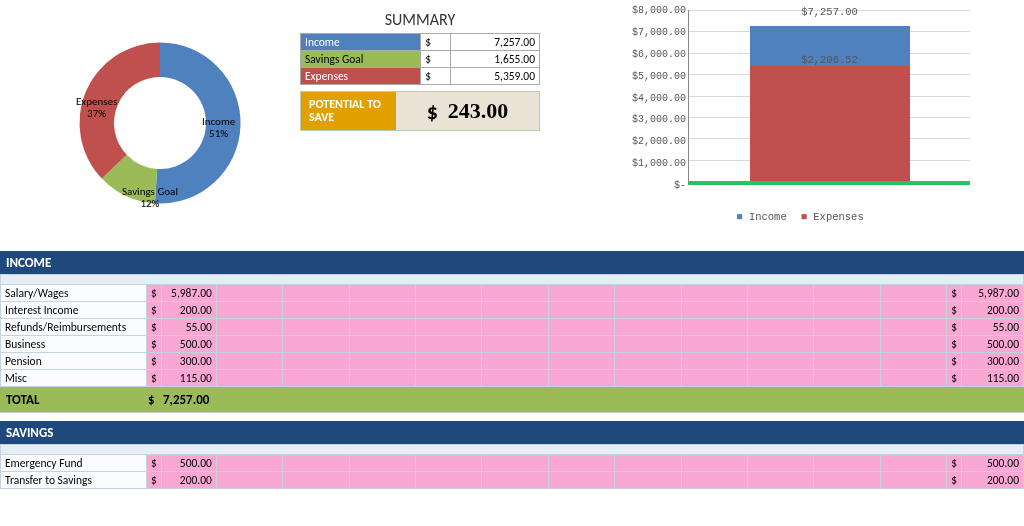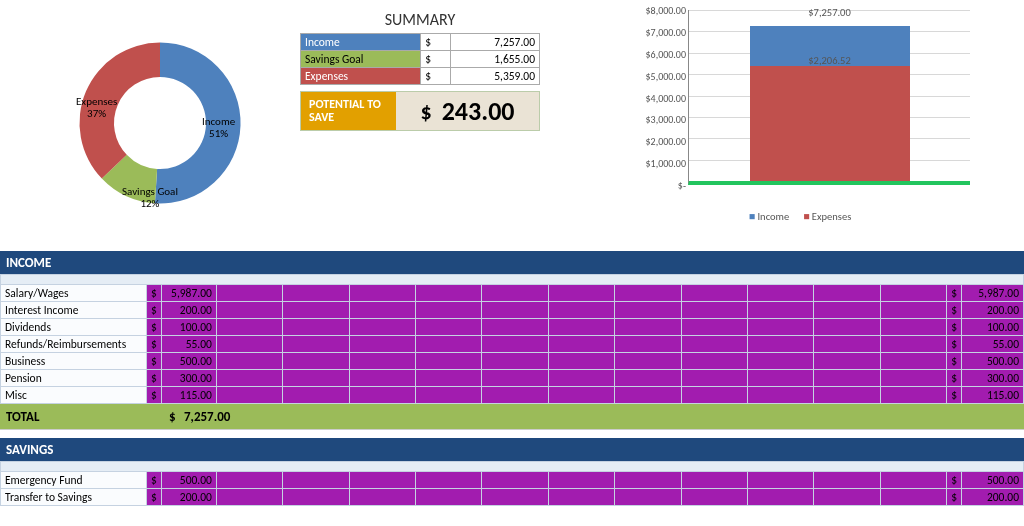--- a/index.html
+++ b/index.html
@@ -18,55 +18,55 @@
   .sum-inc { background: #4e81bd; color: #fff; }
   .sum-sav { background: #9bbb59; color: #000; }
   .sum-exp { background: #c0504d; color: #fff; }
   .sum-cur { text-align: left; width: 30px; }
   .sum-val { text-align: right; }
   
   .potential-row { display: flex; margin-top: 6px; border: 1px solid #bca; }
   .potential-label { background: #e2a000; color: #fff; font-weight: bold; font-size: 12px; padding: 6px 8px; width: 95px; line-height: 1.1; }
   .potential-val { flex: 1; background: #eae3d5; display: flex; align-items: center; justify-content: center; gap: 10px; }
   .potential-val .cur { font-size: 22px; font-weight: bold; }
-  .potential-val .amt { font-size: 26px; font-weight: bold; }
+  .potential-val .amt { font-size: 22px; font-weight: bold; font-family: Liberation Serif, serif; }
   
   .chart-block { flex: 1; position: relative; padding-left: 70px; top: 2px; }
-  .chart-area { position: relative; width: 340px; height: 195px; }
+  .chart-area { position: relative; width: 340px; height: 195px; font-family: Liberation Mono, monospace; }
   .y-axis { position: absolute; left: 0; top: 0; bottom: 20px; width: 58px; }
   .y-tick { position: absolute; right: 2px; font-size: 10px; color: #555; transform: translateY(-50%); }
   .plot { position: absolute; left: 58px; right: 0; top: 0; bottom: 20px; border-left: 1px solid #888; border-bottom: 4px solid #22c55e; }
   .grid-line { position: absolute; left: 0; right: 0; height: 1px; background: #d8d8d8; }
   .bar-stack { position: absolute; width: 160px; left: 50%; transform: translateX(-50%); }
   .bar-top { background: #4e81bd; }
   .bar-bot { background: #c0504d; }
   .bar-lbl { position: absolute; width: 100%; text-align: center; font-size: 10.5px; color: #555; }
   .legend { position: absolute; bottom: -18px; left: 50%; transform: translateX(-50%); display: flex; gap: 14px; font-size: 10.5px; color: #555; }
   .legend span::before { content: "■ "; }
   .legend .li-inc::before { color: #4e81bd; }
   .legend .li-exp::before { color: #c0504d; }
   
   .grid-section { width: 100%; }
   .month-row { display: flex; }
   .month-row .row-label { width: 146px; }
   .month-cell { flex: 1; background: #a1832c; color: #fff; text-align: center; padding: 3px 0; font-size: 11.5px; border-right: 1px solid rgba(255,255,255,0.08); }
   
   .section-bar { background: #1f497d; color: #fff; font-weight: bold; padding: 4px 6px; font-size: 13px; border-top: 1px solid #fff; }
   
-  .data-table { width: 100%; border-collapse: collapse; background: #a21caf; }
+  .data-table { width: 100%; border-collapse: collapse; background: #f9a8d4; }
   .data-table td { border: 1px solid #c5d2e1; padding: 1px 4px; font-size: 11.5px; height: 16px; }
   .data-table .row-label { width: 146px; background: #fafcfe; color: #000; text-align: left; }
   .data-table .col-cur { width: 14px; text-align: left; }
   .data-table .col-val { width: 55px; text-align: right; }
   .data-table .col-empty { }
   .data-table .col-tot-cur { width: 14px; text-align: left; }
   .data-table .col-tot-val { width: 62px; text-align: right; }
   .spacer-row td { height: 10px; background: #e5edf5; border-left: 1px solid #c5d2e1; border-right: 1px solid #c5d2e1; }
   
-  .total-row { display: flex; background: #9bbb59; font-weight: bold; font-size: 13px; gap: 21px; }
+  .total-row { display: flex; background: #9bbb59; font-weight: bold; font-size: 13px; }
   .total-row .row-label { width: 146px; padding: 5px 6px; }
   .total-row .total-val { padding: 5px 2px 5px 2px; }
   .total-row .cur { display: inline-block; width: 12px; }
   
   .bottom-empty { height: 8px; background: #fff; border-top: 1px solid #ccc; }
 </style>
 </head>
 <body>
 
 <div class="top-section">
@@ -194,38 +194,20 @@
           <td></td>
           <td></td>
           <td></td>
           <td></td>
           <td></td>
           <td></td>
       <td class="col-tot-cur">$</td>
       <td class="col-tot-val">200.00</td>
     </tr>
     <tr>
-      <td class="row-label">Dividends</td>
-      <td class="col-cur">$</td>
-      <td class="col-val">100.00</td>
-      <td></td>
-          <td></td>
-          <td></td>
-          <td></td>
-          <td></td>
-          <td></td>
-          <td></td>
-          <td></td>
-          <td></td>
-          <td></td>
-          <td></td>
-      <td class="col-tot-cur">$</td>
-      <td class="col-tot-val">100.00</td>
-    </tr>
-    <tr>
       <td class="row-label">Refunds/Reimbursements</td>
       <td class="col-cur">$</td>
       <td class="col-val">55.00</td>
       <td></td>
           <td></td>
           <td></td>
           <td></td>
           <td></td>
           <td></td>
           <td></td>

